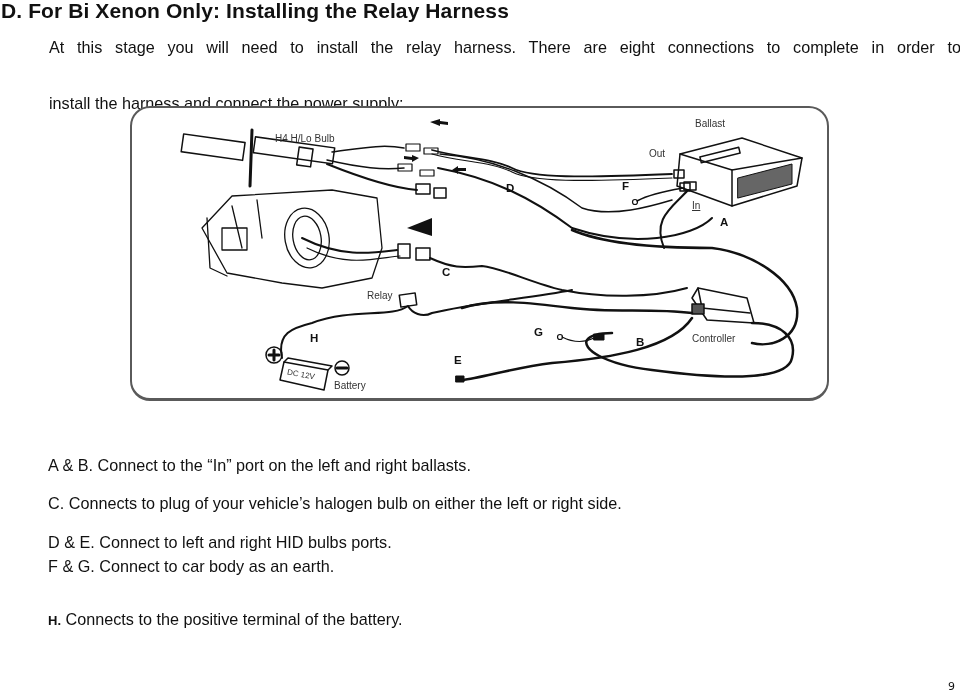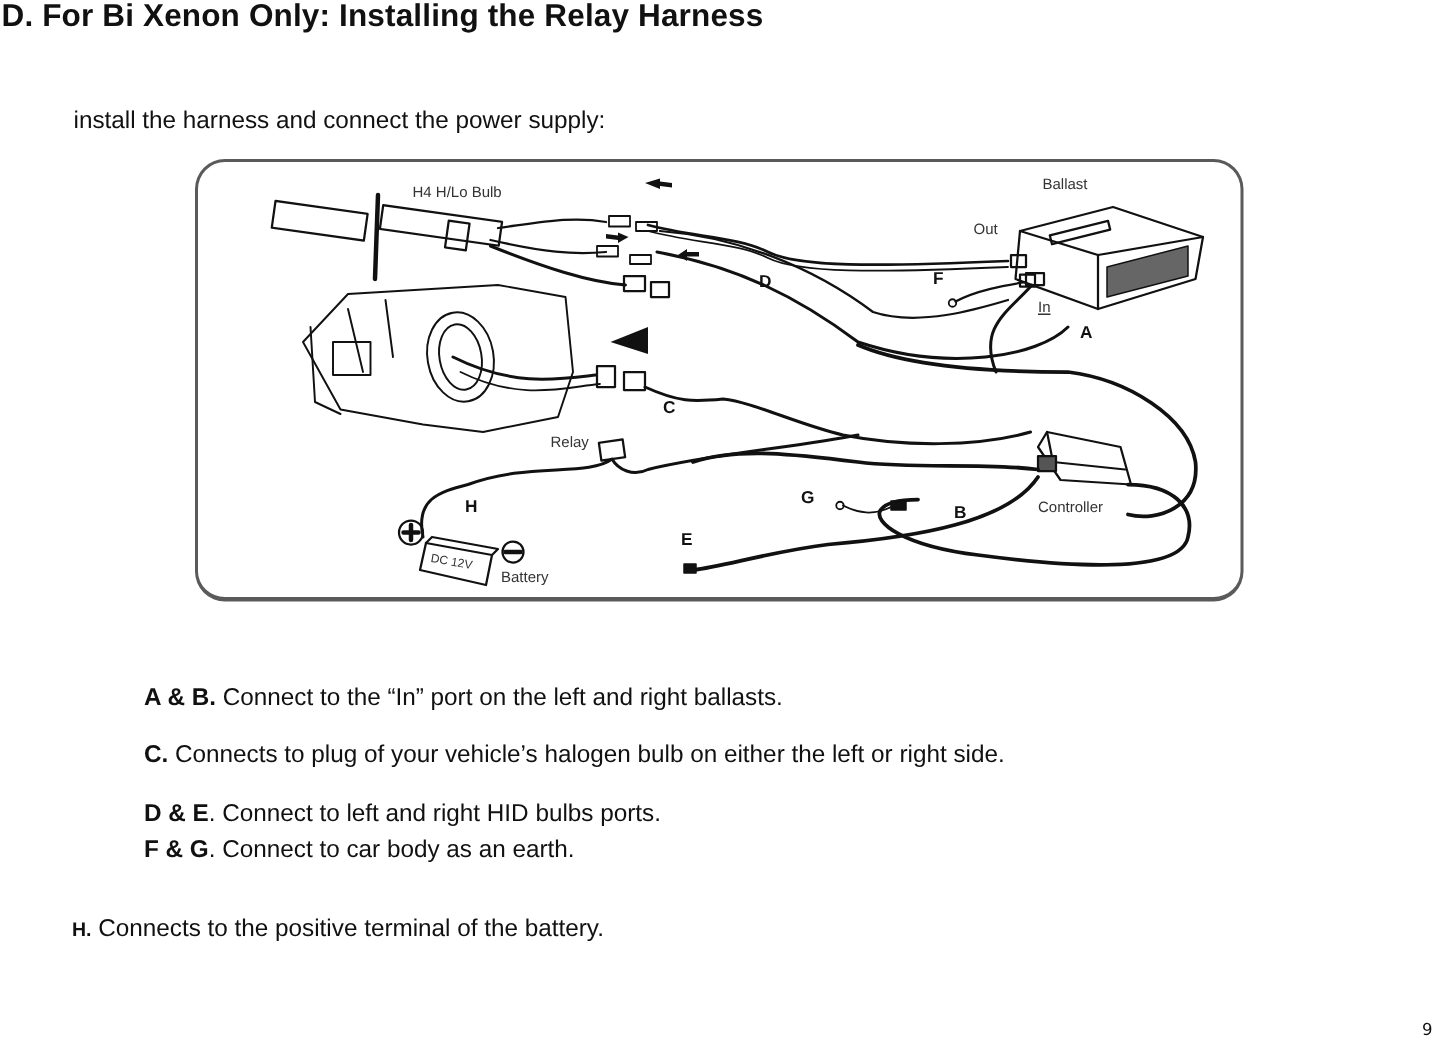--- a/index.html
+++ b/index.html
@@ -9,31 +9,32 @@
     .intro { position: absolute; left: 49px; top: 36px; width: 912px; font-size: 16.2px; line-height: 23px; text-align: justify; }
     .intro .l1 { display: block; text-align: justify; text-align-last: justify; white-space: nowrap; word-spacing: 1.6px; }
     .intro .l2 { display: block; margin-top: 33px; }
     .figure { position: absolute; left: 130px; top: 106px; width: 695px; height: 290px;
               border: 2px solid #5a5a5a; border-bottom-width: 3px; border-radius: 20px; background: #fff; }
     .figure svg { position: absolute; left: 0; top: 0; }
     .dlabel { position: absolute; font-size: 10px; color: #333; white-space: nowrap; }
     .dletter { position: absolute; font-size: 11.5px; font-weight: bold; color: #111; }
     .items { position: absolute; left: 48px; top: 456px; font-size: 16.2px; }
     .item { position: absolute; left: 0; white-space: nowrap; }
-    .item b { font-weight: bold; margin-left: 48px; }
+    .item b { font-weight: normal; }
     .item .h-key { font-size: 13px; font-weight: bold; }
     .pageno { position: absolute; right: 5px; top: 680px; font-size: 11px; font-family: "DejaVu Sans", sans-serif; }
   </style>
 </head>
 <body>
 
 <div>
   <div class="heading">D. For Bi Xenon Only: Installing the Relay Harness</div>
 
   <div class="intro">
+    <span class="l1">At this stage you will need to install the relay harness. There are eight connections to complete in order to</span>
     <span class="l2">install the harness and connect the power supply:</span>
   </div>
 
   <div class="figure">
     <svg width="695" height="290" viewBox="0 0 695 290">
       <g fill="none" stroke="#111" stroke-linecap="round" stroke-linejoin="round">
 
         <g>
           <rect x="50" y="30" width="62" height="18" stroke-width="1.5" transform="rotate(8 80 40)"></rect>
           <line x1="120" y1="22" x2="118" y2="78" stroke-width="3"></line>
@@ -120,21 +121,21 @@
         </g>
 
         <g fill="#111" stroke="none">
           <path d="M298 14 L308 11 L308 13 L316 14 L316 17 L308 16 L308 18 Z"></path>
           <path d="M287 50 L280 47 L280 49 L272 48 L272 51 L280 52 L280 54 Z" transform="translate(0,0)"></path>
           <path d="M320 62 L326 58 L326 60 L334 60 L334 63 L326 63 L326 66 Z"></path>
           <path d="M275 120 L300 110 L300 128 Z"></path>
         </g>
       </g>
     </svg>
-    <span class="dlabel" style="left:143px; top:15px;text-align:center;">H4 H/Lo Bulb</span>
+    <span class="dlabel" style="left:143px; top:25px;text-align:center;">H4 H/Lo Bulb</span>
     <span class="dlabel" style="left:563px; top:10px;">Ballast</span>
     <span class="dlabel" style="left:517px; top:40px;">Out</span>
     <span class="dlabel" style="left:560px; top:92px;text-decoration:underline;">In</span>
     <span class="dlabel" style="left:235px; top:182px;">Relay</span>
     <span class="dlabel" style="left:560px; top:225px;">Controller</span>
     <span class="dlabel" style="left:202px; top:272px;">Battery</span>
     <span class="dlabel" style="left:155px; top:262px; font-size:8px; transform:rotate(10deg);">DC 12V</span>
     <span class="dletter" style="left:588px; top:108px;">A</span>
     <span class="dletter" style="left:504px; top:228px;">B</span>
     <span class="dletter" style="left:310px; top:158px;">C</span>

